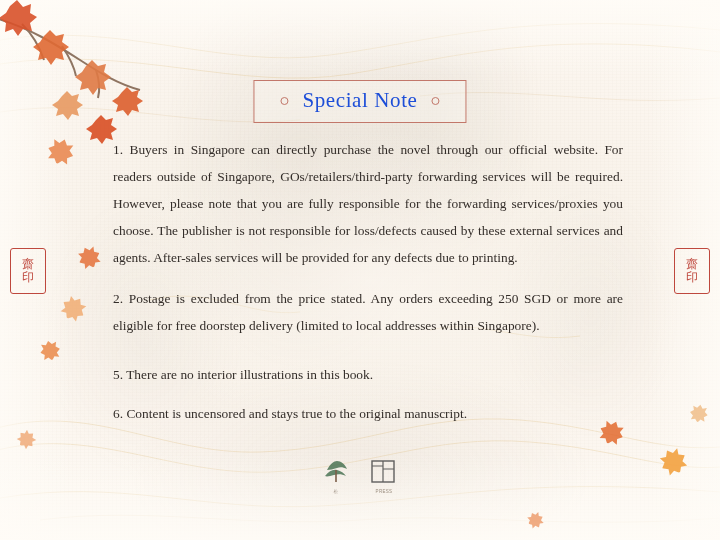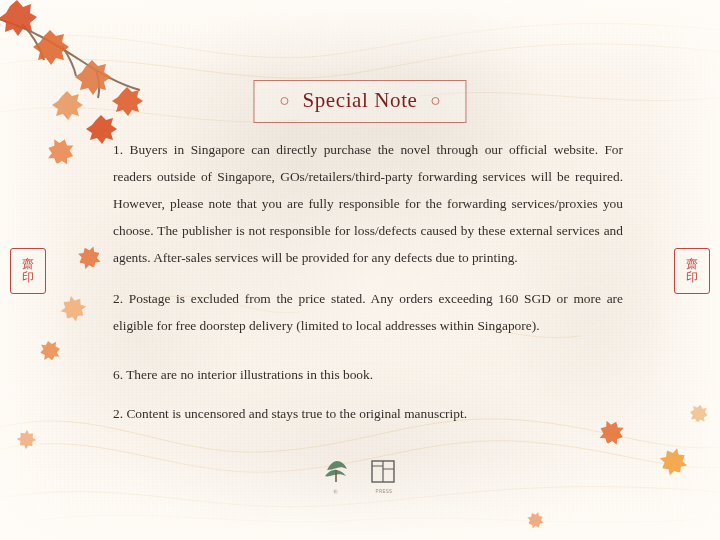--- a/index.html
+++ b/index.html
@@ -102,21 +102,21 @@
   }
   .title-box .dot {
     width: 6px; height: 6px;
     border: 1px solid #c2776a;
     border-radius: 50%;
     flex: none;
   }
   .title-text {
     font-family: "Liberation Serif", serif;
     font-size: 21px;
-    color: #7f1d1d;
+    color: #1d4ed8;
     letter-spacing: .6px;
     white-space: nowrap;
   }
 
   
   .body {
     position: absolute;
     left: 113px;
     top: 136px;
     width: 510px;
@@ -241,23 +241,23 @@
   </div>
 
   <div class="title-box">
     <span class="dot"></span>
     <span class="title-text">Special Note</span>
     <span class="dot"></span>
   </div>
 
   <div class="body">
     <p class="para p1">1. Buyers in Singapore can directly purchase the novel through our official website. For readers outside of Singapore, GOs/retailers/third-party forwarding services will be required. However, please note that you are fully responsible for the forwarding services/proxies you choose. The publisher is not responsible for loss/defects caused by these external services and agents. After-sales services will be provided for any defects due to printing.</p>
-    <p class="para p2">2. Postage is excluded from the price stated. Any orders exceeding 160 SGD or more are eligible for free doorstep delivery (limited to local addresses within Singapore).</p>
-    <p class="para p3">6. There are no interior illustrations in this book.</p>
-    <p class="para p4">2. Content is uncensored and stays true to the original manuscript.</p>
+    <p class="para p2">2. Postage is excluded from the price stated. Any orders exceeding 250 SGD or more are eligible for free doorstep delivery (limited to local addresses within Singapore).</p>
+    <p class="para p3">5. There are no interior illustrations in this book.</p>
+    <p class="para p4">6. Content is uncensored and stays true to the original manuscript.</p>
   </div>
 
   <div class="footer">
     <div class="logo">
       <svg width="30" height="28" viewBox="0 0 30 28">
         <g fill="#3f6b4a" opacity=".9">
           <path d="M6,12 C9,6 13,3 16,3 C20,3 24,6 26,11 C22,9 19,9 16,10 C12,11 9,12 6,12z"></path>
           <path d="M4,18 C8,13 12,11 16,12 C20,13 23,15 25,18 C21,16 17,16 13,17 C9,18 6,19 4,18z"></path>
         </g>
         <path d="M15,12 L15,24" stroke="#6b4a33" stroke-width="1.6" fill="none"></path>

